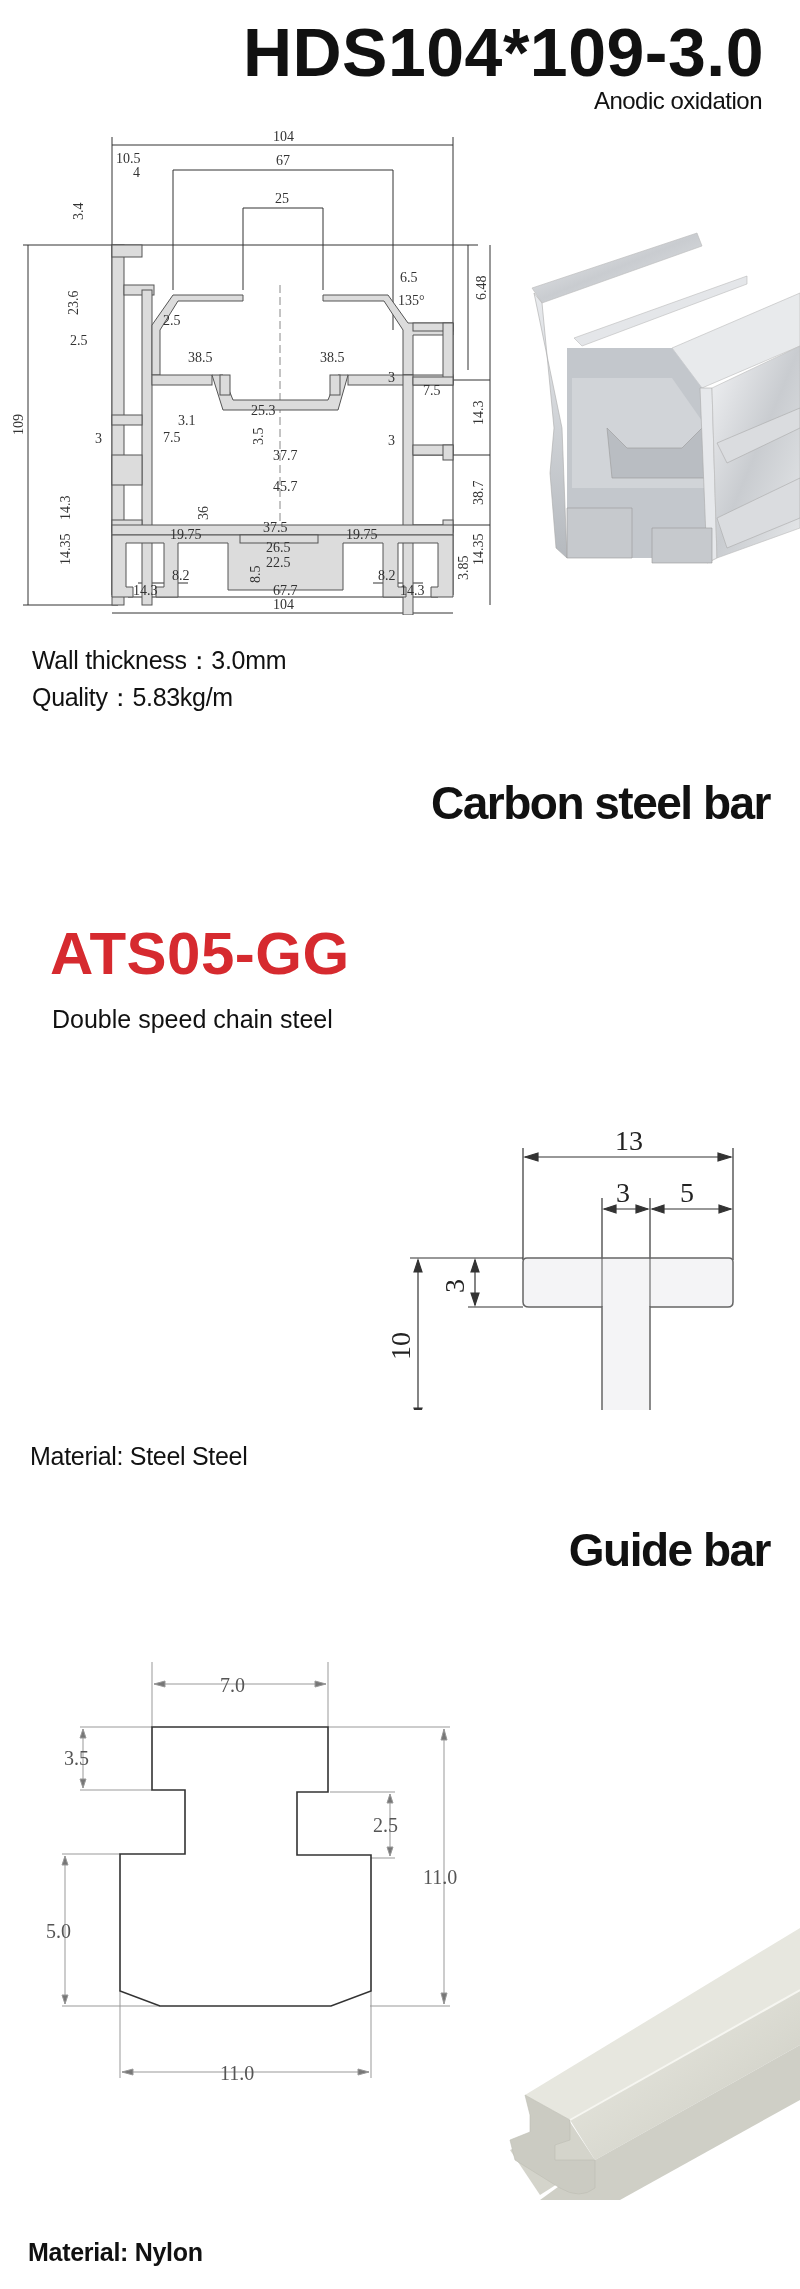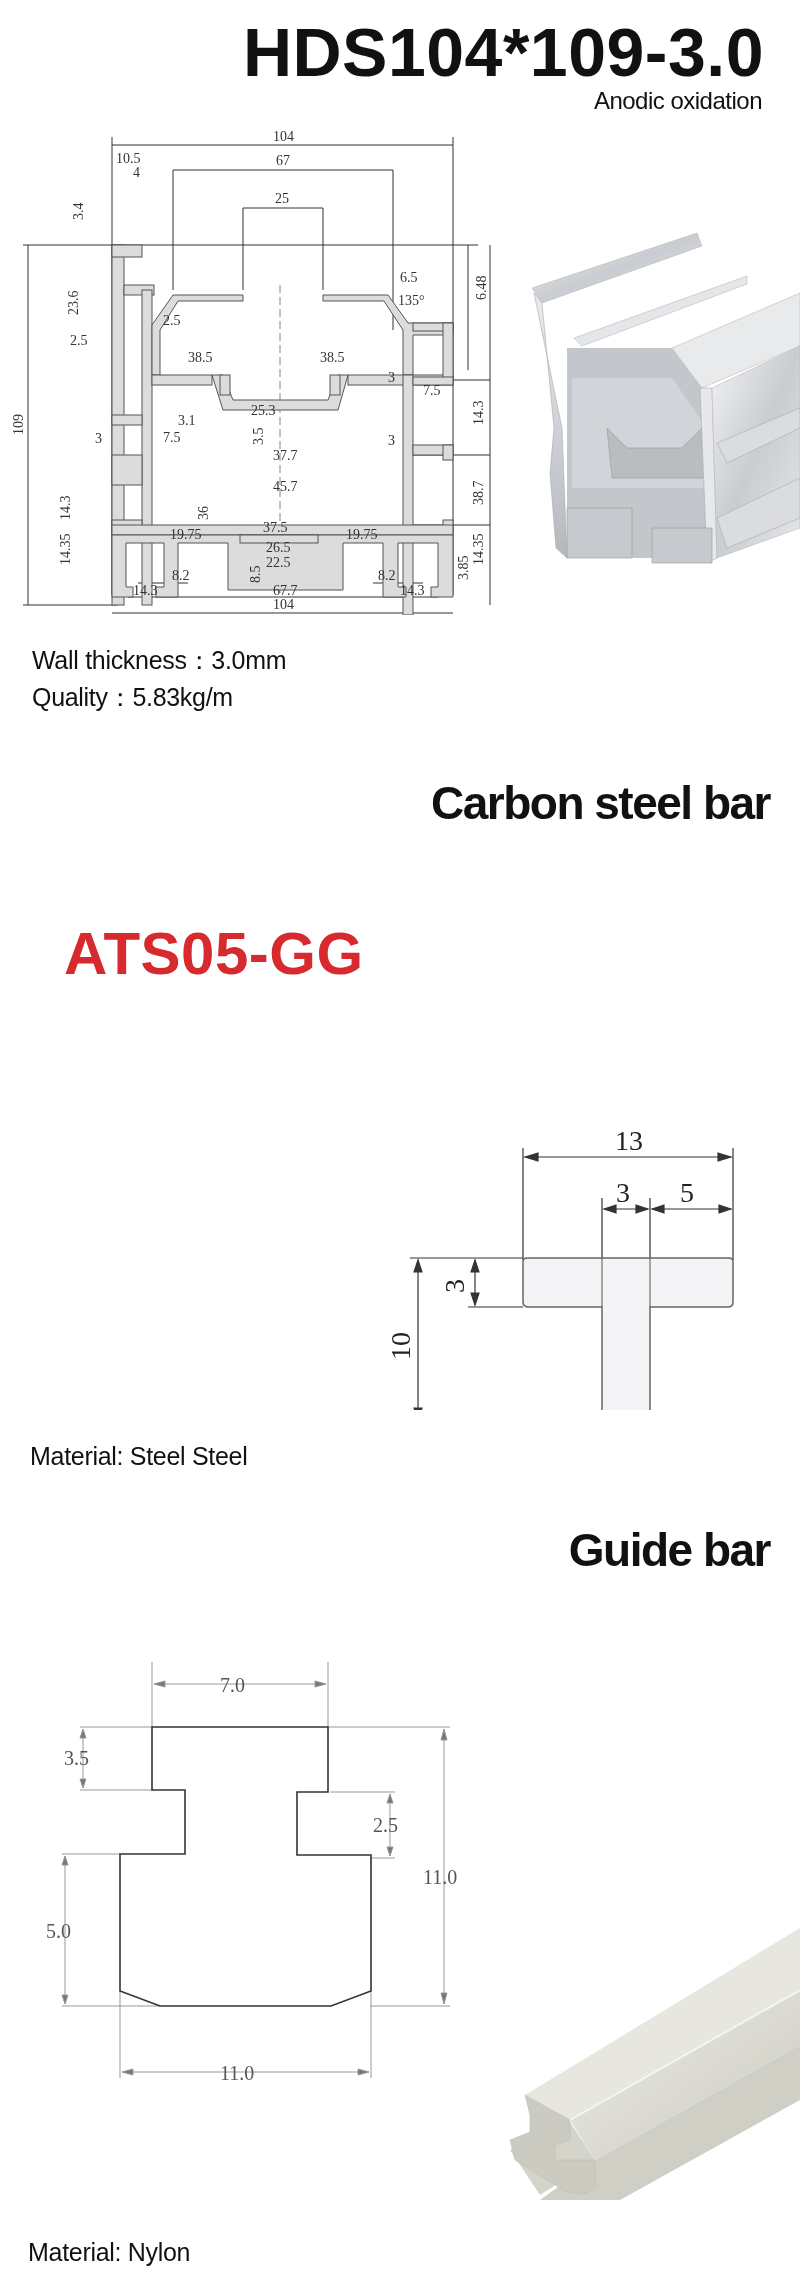--- a/index.html
+++ b/index.html
@@ -4,21 +4,21 @@
 <style>
   * { box-sizing: border-box; margin: 0; padding: 0; }
   html, body { width: 800px; height: 2289px; background: #ffffff; overflow: hidden; }
   body { position: relative; font-family: "Liberation Sans", "DejaVu Sans", sans-serif; color: #111; }
   .abs { position: absolute; }
   .h-title { font-weight: 700; color: #111; letter-spacing: -0.5px; white-space: nowrap; }
   .main-title { right: 36px; top: 22px; font-size: 68px; line-height: 60px; letter-spacing: 0.5px; margin-left: 8px; }
   .sub-title { right: 38px; top: 86px; font-size: 24px; line-height: 30px; font-weight: 400; }
   .spec { left: 32px; font-size: 25px; line-height: 32px; color: #111; white-space: nowrap; letter-spacing: -0.3px; text-align: center; }
   .section-title { right: 30px; font-size: 46px; line-height: 56px; font-weight: 700; letter-spacing: -1.5px; }
-  .code { left: 64px; top: 918px; font-size: 60px; line-height: 72px; font-weight: 700; color: #d62a2f; letter-spacing: 0.5px; }
+  .code { left: 50px; top: 918px; font-size: 60px; line-height: 72px; font-weight: 700; color: #d62a2f; letter-spacing: 0.5px; }
   .desc { left: 52px; top: 1002px; width: 380px; font-size: 25px; line-height: 35px; color: #111; }
   .desc span { display: block; white-space: nowrap; }
   .material { font-size: 25px; line-height: 32px; white-space: nowrap; letter-spacing: -0.3px; }
   svg text { font-family: "Liberation Serif", "DejaVu Serif", serif; }
 </style>
 </head>
 <body>
 
 <div class="abs h-title main-title">HDS104*109-3.0</div>
 <div class="abs h-title sub-title">Anodic oxidation</div>
@@ -180,20 +180,21 @@
 </svg>
 
 <div class="abs spec" style="top:644px;">Wall thickness：3.0mm</div>
 <div class="abs spec" style="top:681px;">Quality：5.83kg/m</div>
 
 <div class="abs h-title section-title" style="top:775px;">Carbon steel bar</div>
 
 <div class="abs code">ATS05-GG</div>
 
 <div class="abs desc">
+  <span>Double speed chain steel</span>
 </div>
 
 <svg class="abs" style="left:390px;top:1100px;" width="350" height="310" viewBox="0 0 350 310">
   <g stroke="#333" stroke-width="1.2" fill="none">
 
     <line x1="133" y1="48" x2="133" y2="160"></line>
     <line x1="343" y1="48" x2="343" y2="160"></line>
     <line x1="212" y1="98" x2="212" y2="200"></line>
     <line x1="260" y1="98" x2="260" y2="200"></line>
 
@@ -298,13 +299,13 @@
   <polygon points="55,225 330,58 330,120 100,250" fill="#e7e7df"></polygon>
 
   <polygon points="100,250 330,120 330,175 125,290" fill="url(#nyl)"></polygon>
   <polygon points="40,280 100,252 125,290 70,325" fill="#d4d4cb"></polygon>
   <polygon points="125,290 330,175 330,230 150,330 70,330" fill="#cfcfc6"></polygon>
 
   <path d="M55,225 L100,250 L100,270 L85,275 L85,290 L125,290 L125,318 Q110,330 90,318 L45,290 L40,270 L60,262 L60,245 Z" fill="#cbcbc2" stroke="#bdbdb4" stroke-width="0.6"></path>
   <line x1="100" y1="250" x2="330" y2="120" stroke="#f6f6f1" stroke-width="2"></line>
 </svg>
 
-<div class="abs material" style="left:28px;top:2236px;">Material: Nylon</div>
+<div class="abs material" style="left:28px;top:2236px;font-weight:bold;">Material: Nylon</div>
 
 </body></html>

